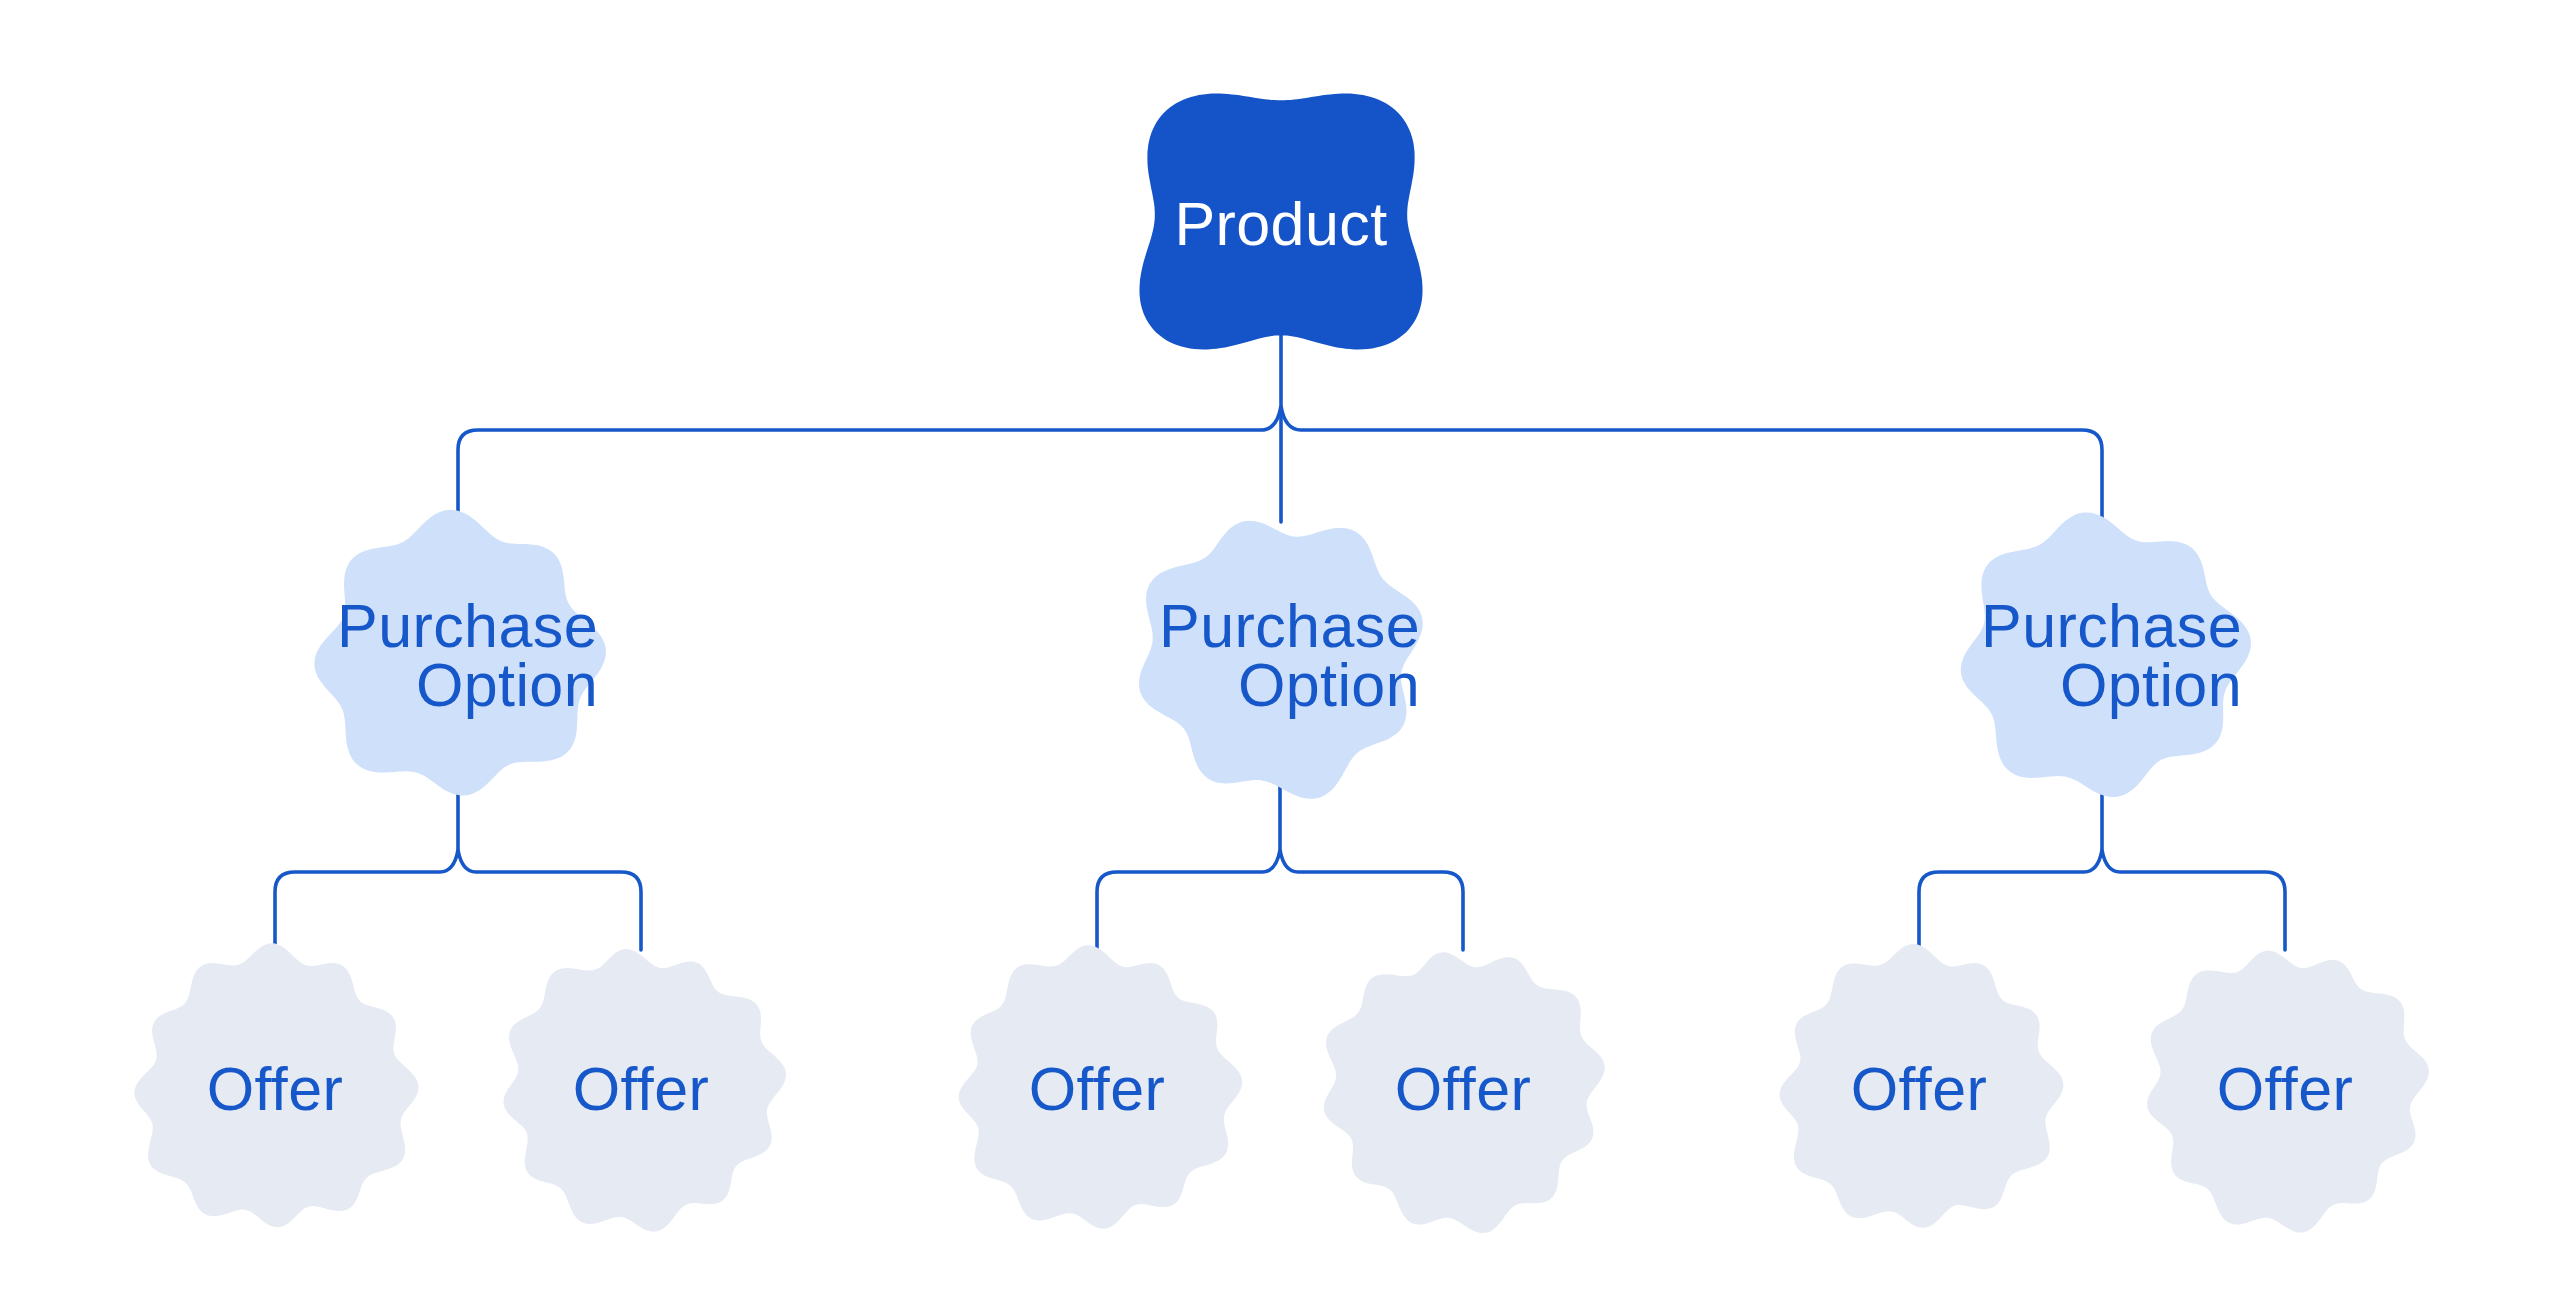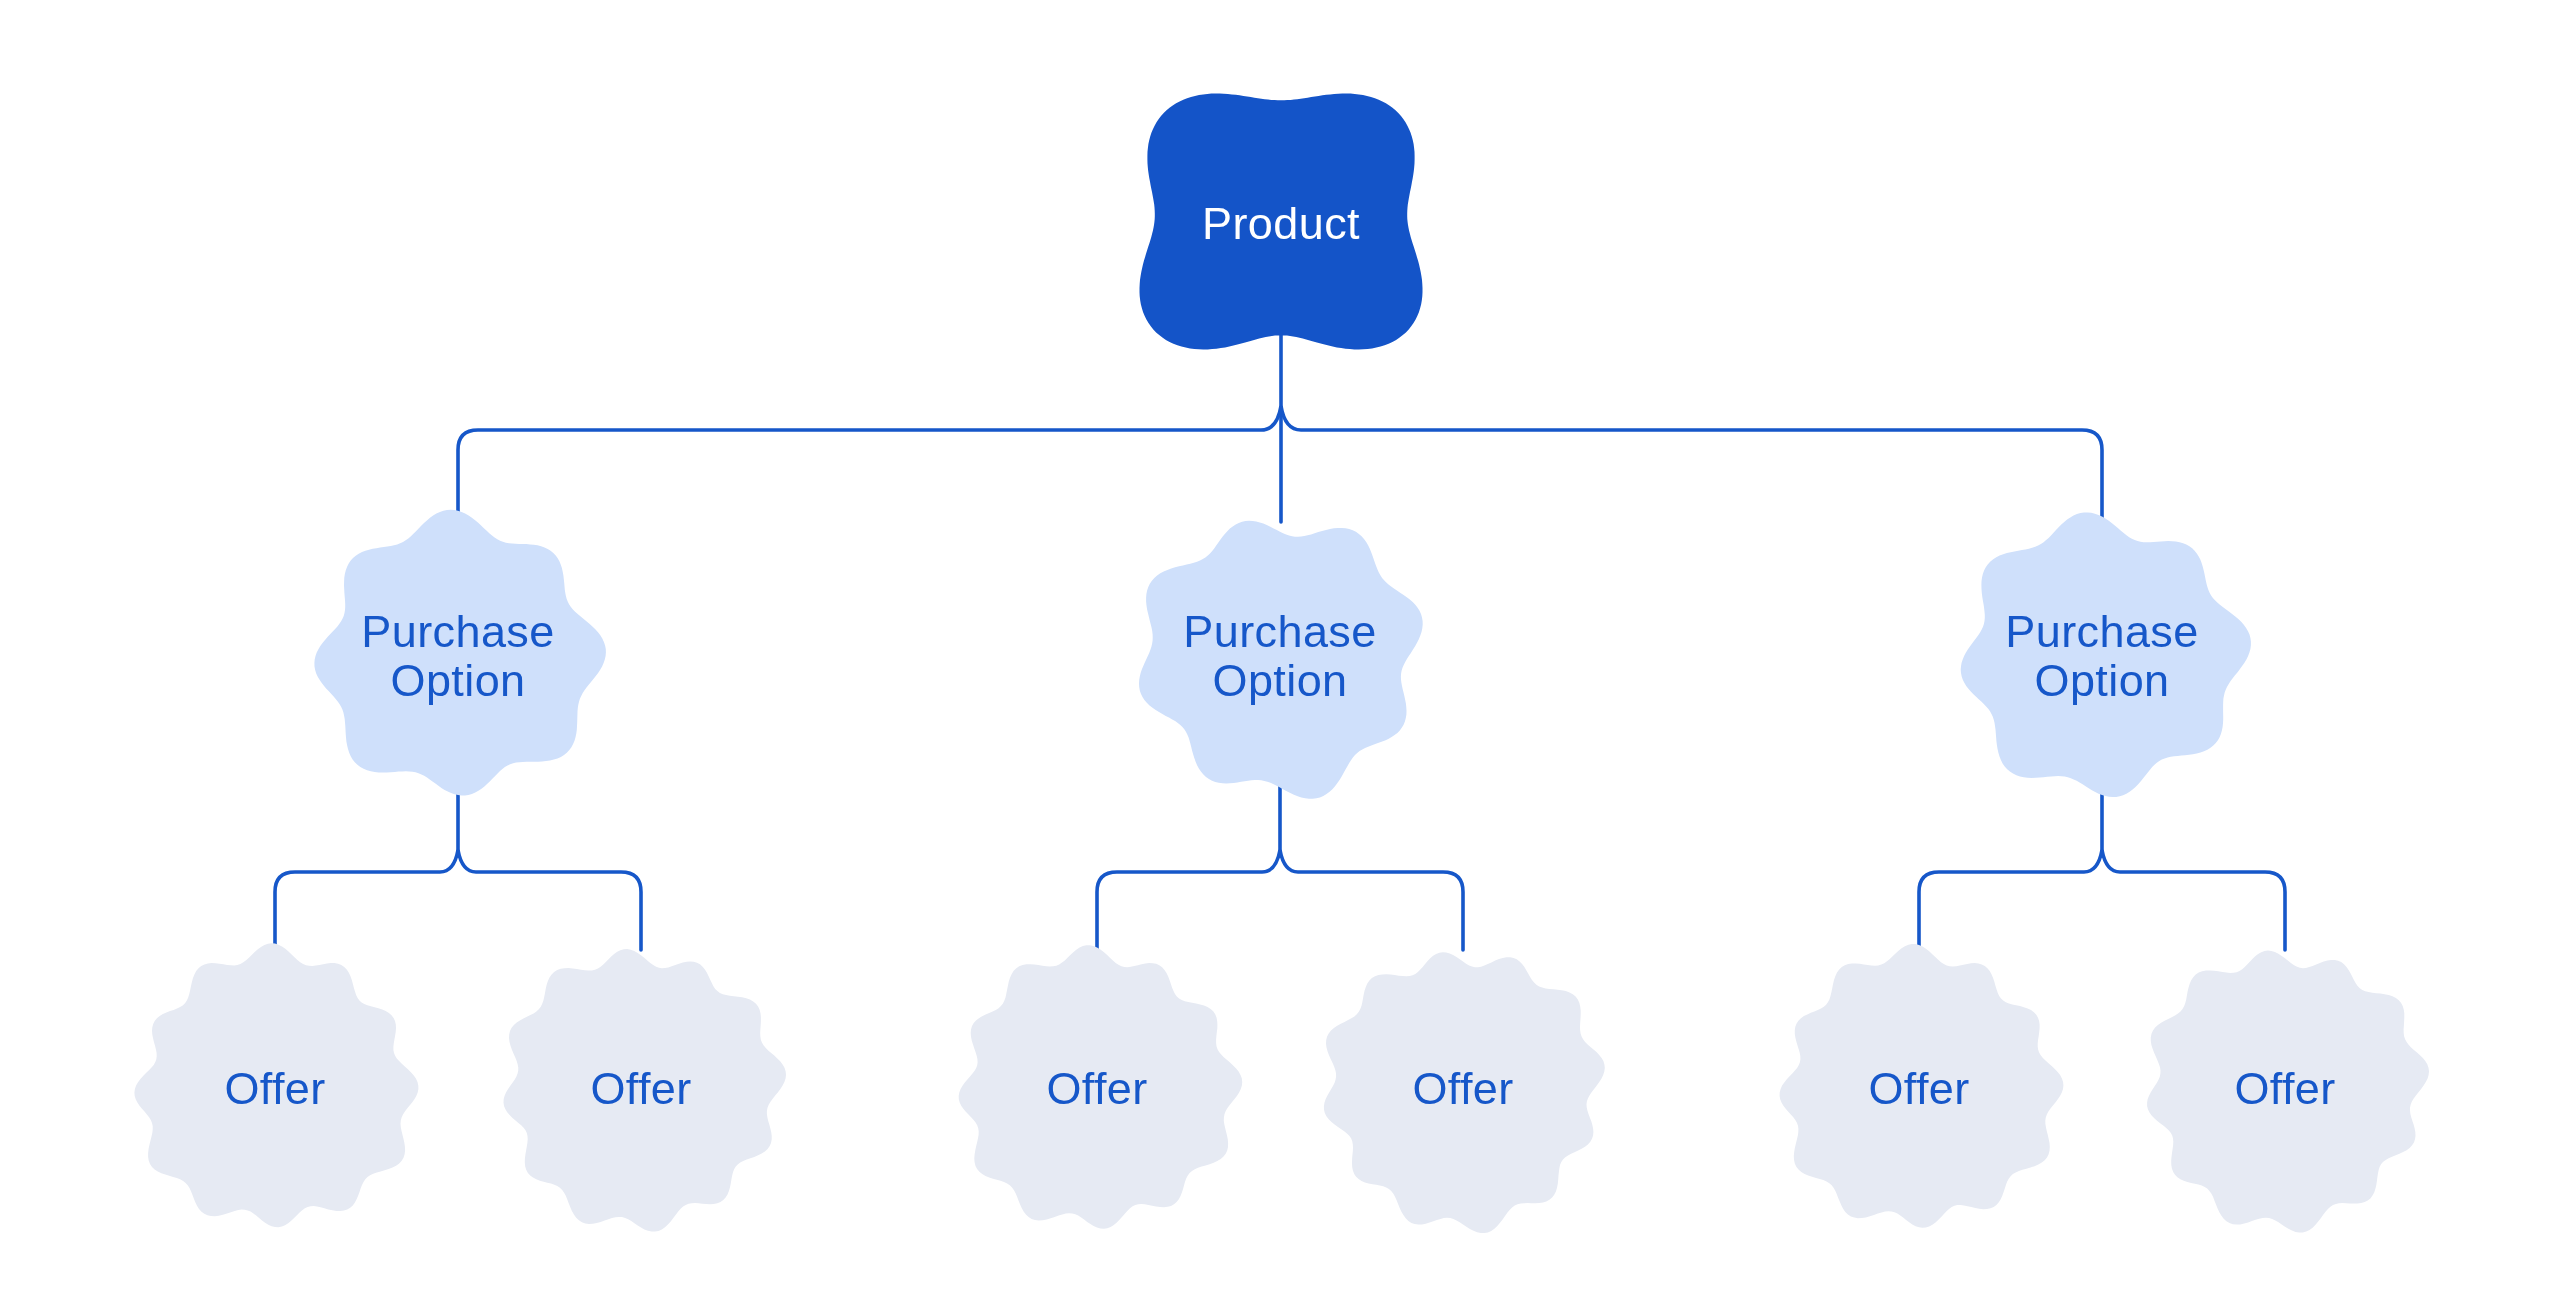--- a/index.html
+++ b/index.html
@@ -8,29 +8,29 @@
     position:relative;
     width:2560px;height:1312px;
     background:var(--bg,#fff);
     overflow:hidden;
     font-family:"Liberation Sans", sans-serif;
   }
   svg.layer{position:absolute;left:0;top:0;width:2560px;height:1312px;display:block;}
   .label{
     position:absolute;
     transform:translate(-50%,-50%);
-    font-size:45px;
+    font-size:61px;
     font-weight:500;
     letter-spacing:.4px;
     color:var(--blue,#1657C9);
     text-align:center;
     white-space:nowrap;
     user-select:none;
   }
-  .label.multiline{white-space:normal;width:280px;line-height:49px;}
+  .label.multiline{white-space:normal;width:280px;line-height:59px;text-align:right;}
   .label.on-dark{color:var(--on-dark,#fff);}
 </style>
 </head>
 <body>
 
 <div class="canvas">
 
   <svg class="layer" viewBox="0 0 2560 1312">
 
     <g fill="none" stroke-width="3.6" stroke-linecap="round" stroke="#1657C9">

